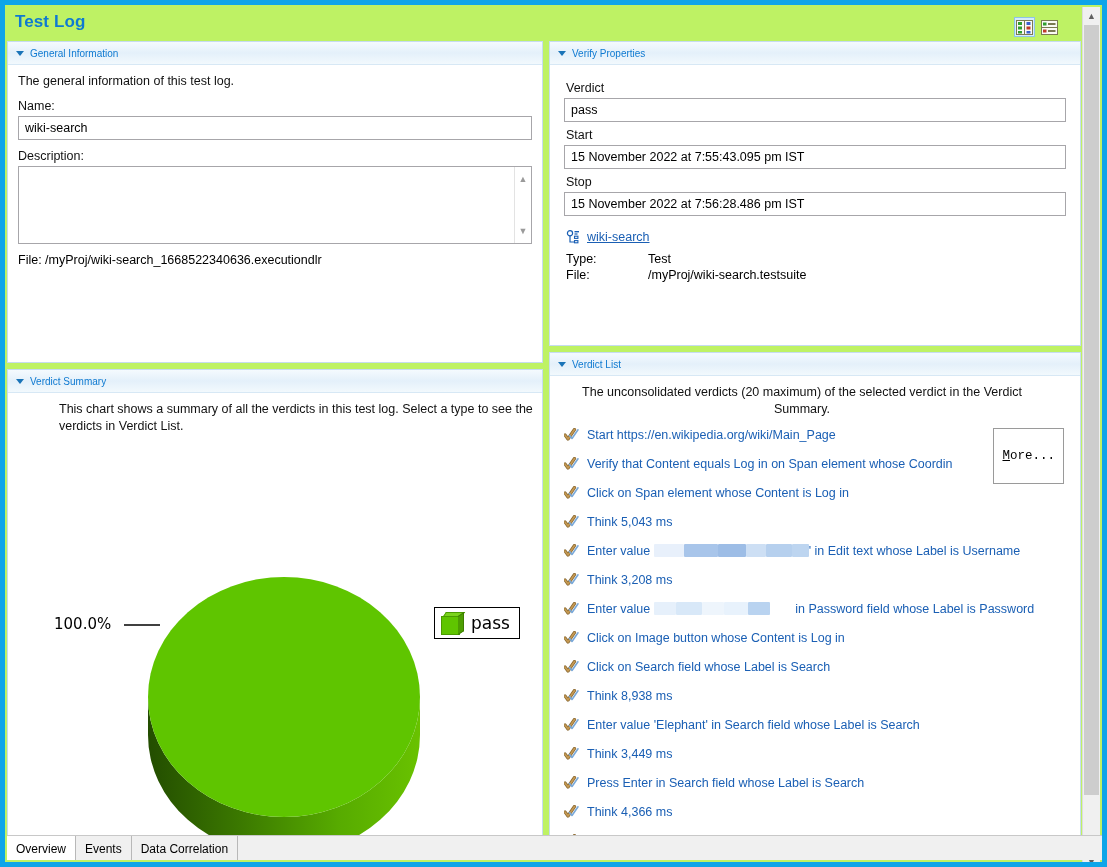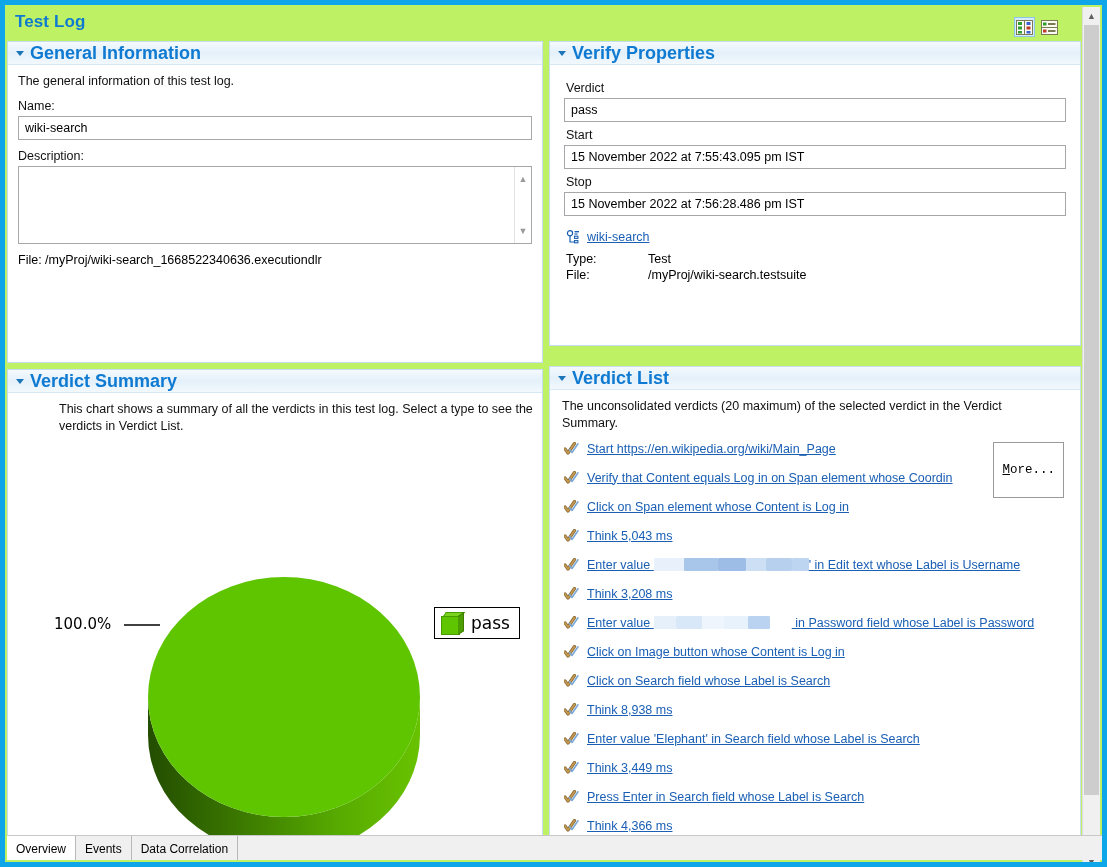--- a/index.html
+++ b/index.html
@@ -83,21 +83,21 @@
     padding-left: 8px;
     gap: 6px;
   }
   .twisty {
     width: 0; height: 0;
     border-left: 4.5px solid transparent;
     border-right: 4.5px solid transparent;
     border-top: 5px solid #1a74b8;
   }
   .sec-title {
-    font-weight: bold; font-size: 18px; color: #0f7ad1;
+    font-weight: normal; font-size: 10px; color: #0f7ad1;
   }
   .sec-body { padding: 8px 10px 6px 10px; }
   .desc-text { font-size: 12.5px; color: #111; line-height: 17px; }
   .field-label { font-size: 12.5px; color: #111; margin: 9px 0 3px 0; }
   .textinput {
     box-sizing: border-box;
     width: 100%; height: 24px;
     border: 1px solid #a7a6aa;
     background: #ffffff;
     font-family: "Liberation Sans", sans-serif;
@@ -184,21 +184,21 @@
   .kv-key { width: 82px; }
   .kv-val { }
   
   .vlist { position: relative; padding-top: 2px; }
   .vrow {
     display: flex; align-items: center; gap: 8px;
     height: 29px;
     padding-left: 2px;
   }
   .vrow a {
-    color: #1a5fb4; text-decoration: underline; font-size: 12.5px;
+    color: #1a5fb4; font-size: 12.5px;
     white-space: nowrap; cursor: pointer;
   }
   .redact {
     display: inline-block;
     height: 13px; vertical-align: -2px;
     border-radius: 1px;
   }
   .more-btn {
     position: absolute; right: 6px; top: 10px;
     box-sizing: border-box;
@@ -378,21 +378,21 @@
           <span class="kv-key">Type:</span>
           <span class="kv-val">Test</span>
         </div>
         <div class="kv-row">
           <span class="kv-key">File:</span>
           <span class="kv-val">/myProj/wiki-search.testsuite</span>
         </div>
       </div>
     </div>
 
-    <div class="section" style="height:492px; margin-top:20px; border-bottom:none; overflow:hidden;">
+    <div class="section" style="height:492px; margin-top:6px; border-bottom:none; overflow:hidden;text-align:center;">
       <div class="sec-head">
         <span class="twisty"></span>
         <span class="sec-title">Verdict List</span>
       </div>
       <div class="sec-body" style="padding:8px 10px 0 12px;">
         <div class="desc-text" style="width:480px;">The unconsolidated verdicts (20 maximum) of the selected verdict in the Verdict Summary.</div>
 
         <div class="vlist" id="vlist">
           <div class="more-btn">
             <u>M</u>ore...

